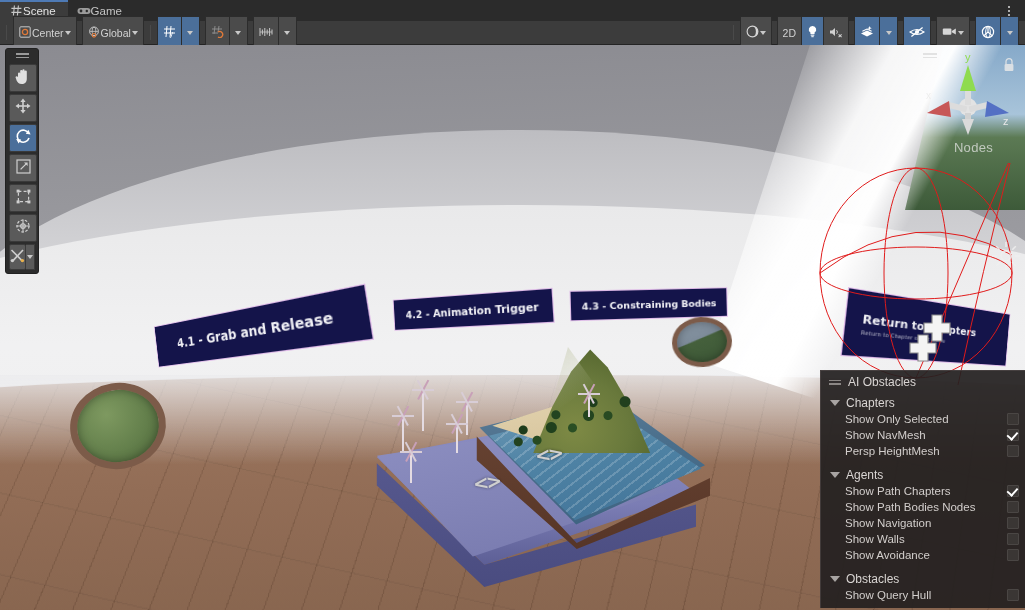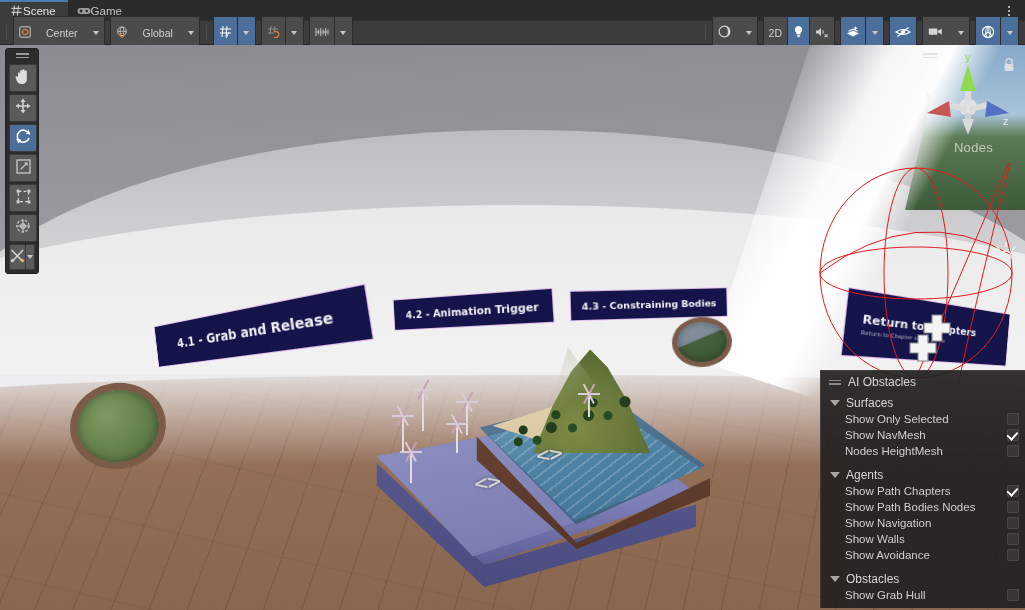--- a/index.html
+++ b/index.html
@@ -37,21 +37,21 @@
   
   .toolbar {
     position: absolute; left: 0; top: 21px; width: 1025px; height: 24px;
     background: #3c3c3c; display: flex; align-items: center;
     border-bottom: 1px solid #242424;
   }
   .tb-sep { width: 1px; height: 15px; background: #2d2d2d; margin: 0 6px; border-right: 1px solid #4a4a4a; }
   .tb-grp { display: flex; align-items: center; }
   .tb-btn {
     height: 33px; min-width: 19px; background: #4b4b4b; border: 1px solid #2c2c2c;
-    display: flex; align-items: center; justify-content: center; gap: 15px;
+    display: flex; align-items: center; justify-content: center; gap: 1px;
     color: #d2d2d2; font-size: 10.5px; padding: 0 5px; cursor: default;
     user-select: none;
   }
   .tb-btn.on { background: #4b6f9a; border-color: #2c2c2c; }
   .tb-btn + .tb-btn { margin-left: -1px; }
   .tb-gap { margin-left: 5px; align-items: center; }
   .caret { width: 0; height: 0; border-left: 3.5px solid transparent; border-right: 3.5px solid transparent; border-top: 4px solid #c8c8c8; }
   .tb-arrow { width: 15px; padding: 0; }
   .spacer { flex: 1; }
 
@@ -742,32 +742,32 @@
     <div class="ai-header">
       <span class="ai-grip">
           <i></i>
           <i></i>
         </span>
       <span class="ai-title">AI Obstacles</span>
     </div>
 
     <div class="ai-group">
       <span class="tri"></span>
-      <span class="glabel">Surfaces</span>
+      <span class="glabel">Chapters</span>
     </div>
     <div class="ai-row">
       <span class="rlabel">Show Only Selected</span>
       <span class="cbox"></span>
     </div>
     <div class="ai-row">
       <span class="rlabel">Show NavMesh</span>
       <span class="cbox checked"></span>
     </div>
     <div class="ai-row">
-      <span class="rlabel">Nodes HeightMesh</span>
+      <span class="rlabel">Persp HeightMesh</span>
       <span class="cbox"></span>
     </div>
 
     <div class="ai-gap"></div>
 
     <div class="ai-group">
       <span class="tri"></span>
       <span class="glabel">Agents</span>
     </div>
     <div class="ai-row">
@@ -791,18 +791,18 @@
       <span class="cbox"></span>
     </div>
 
     <div class="ai-gap"></div>
 
     <div class="ai-group">
       <span class="tri"></span>
       <span class="glabel">Obstacles</span>
     </div>
     <div class="ai-row">
-      <span class="rlabel">Show Grab Hull</span>
+      <span class="rlabel">Show Query Hull</span>
       <span class="cbox"></span>
     </div>
   </div>
 
 </div>
 
 </body></html>

